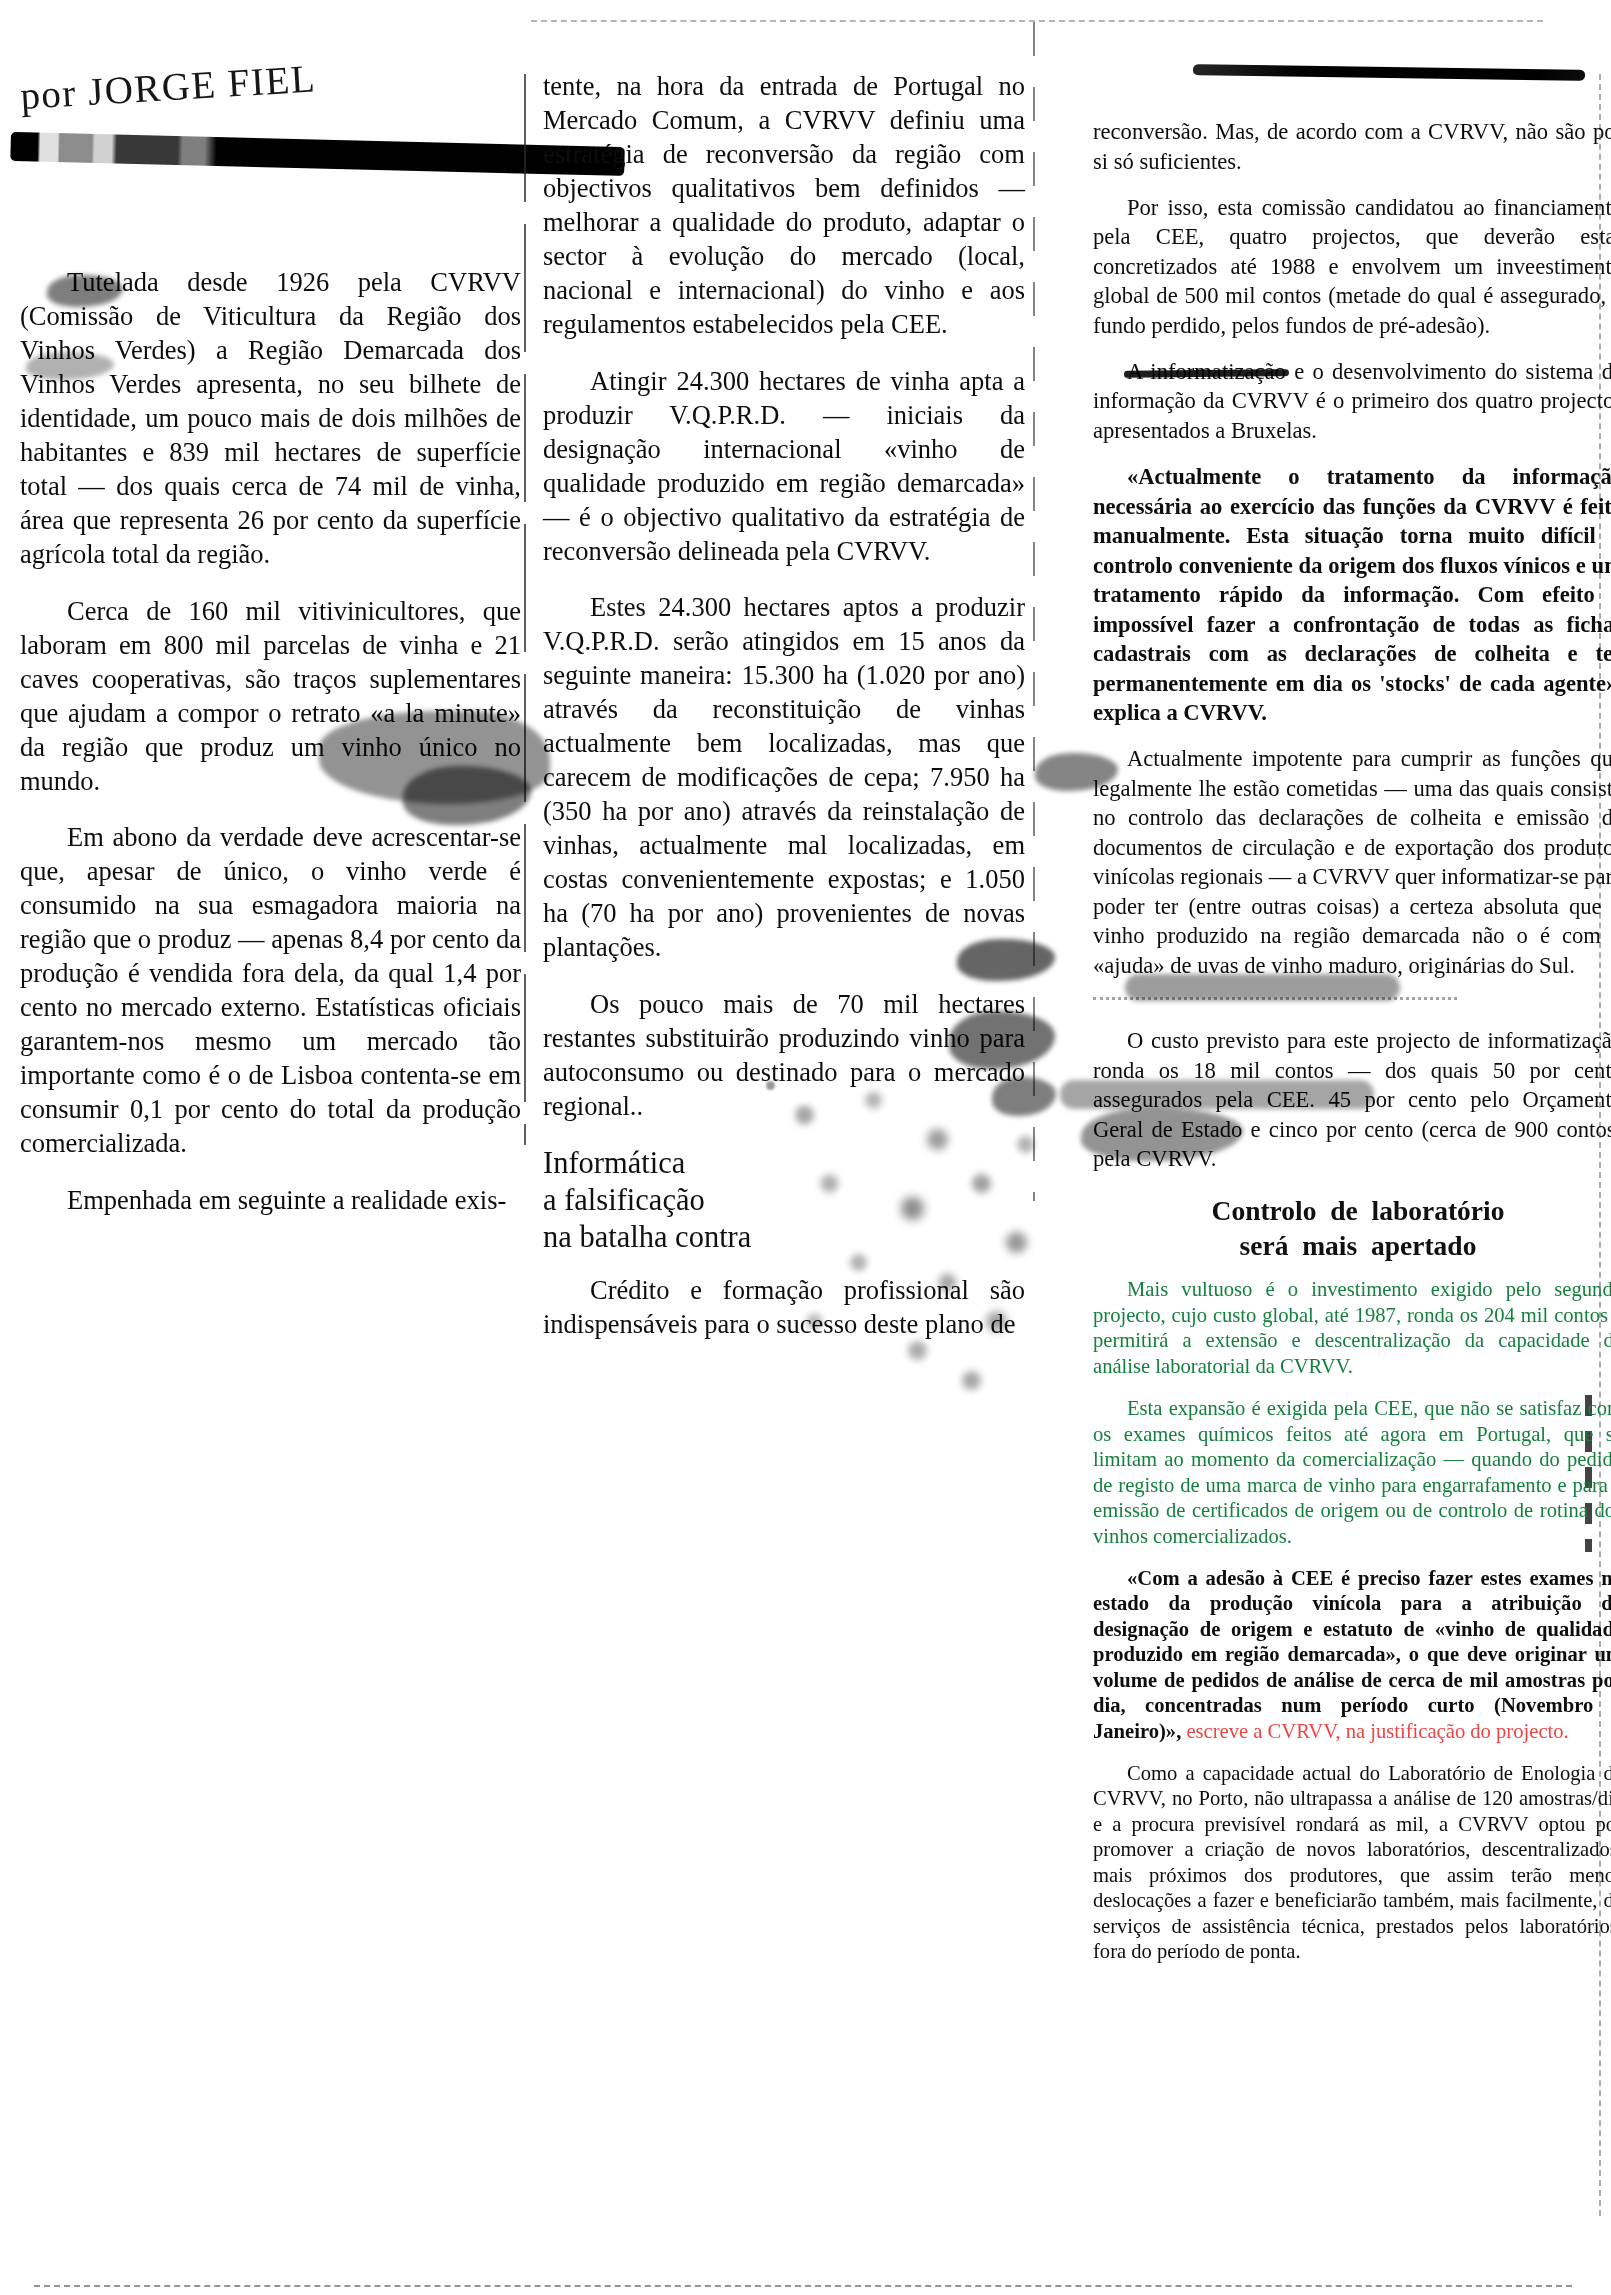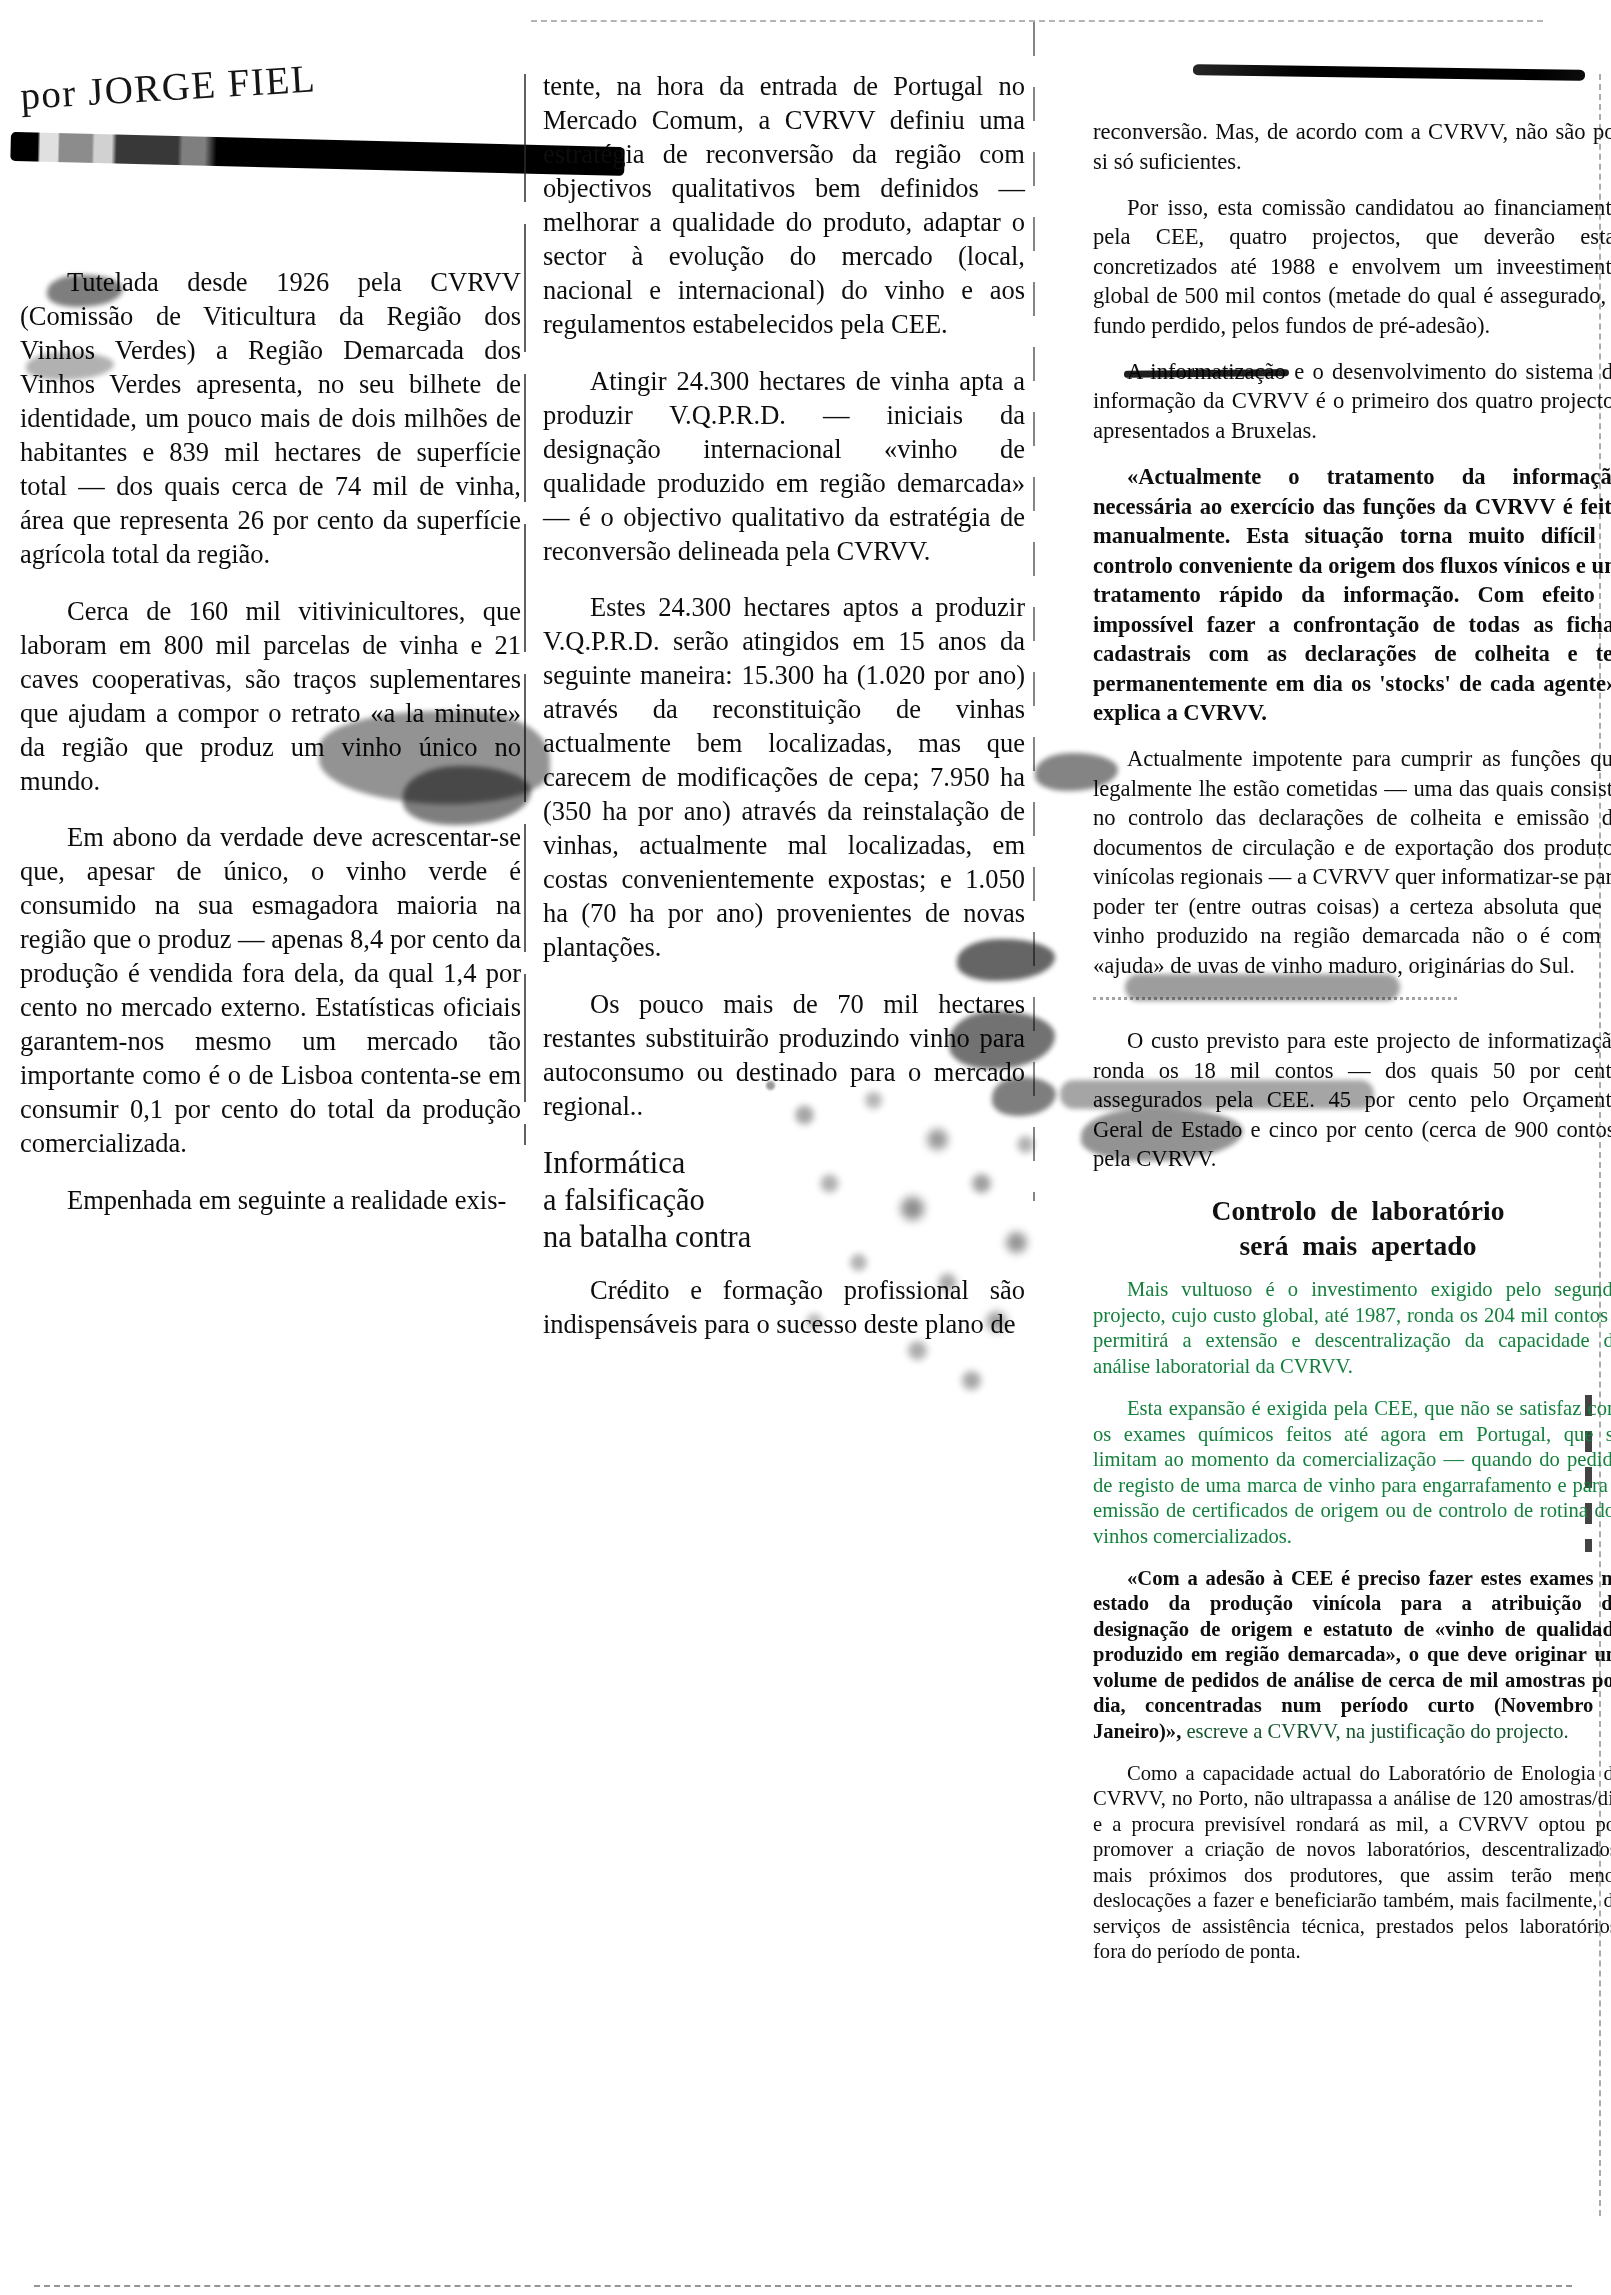--- a/index.html
+++ b/index.html
@@ -46,21 +46,21 @@
   .subhead2{
     font-size:30.5px;line-height:37px;font-weight:400;text-align:left;
     margin:6.9px 0 16.7px 0;color:#101010;
   }
   .subhead3{
     font-size:27.5px;line-height:35px;font-weight:700;text-align:center;
     margin:18.7px 0 14.7px 0;color:#101010;word-spacing:6.9px;
   }
   .small{font-size:20.6px;line-height:25.5px;}
   .faded{color:#15803d;}
-  .semi-light{color:#14532d;}
+  .semi-light{color:#ef4444;}
   .dotted-rule{
     border:none;border-top:3.4px dotted #8d8d8d;width:364px;
     margin:2.9px 0 26.5px 0;opacity:.8;
   }
   
   .sep{position:absolute;}
   #sep-col1-col2{
     left:524px;top:74px;width:2px;height:1071px;opacity:.75;
     background:repeating-linear-gradient(180deg,#2b2b2b 0 128px,rgba(0,0,0,0) 128px 150px);
   }

